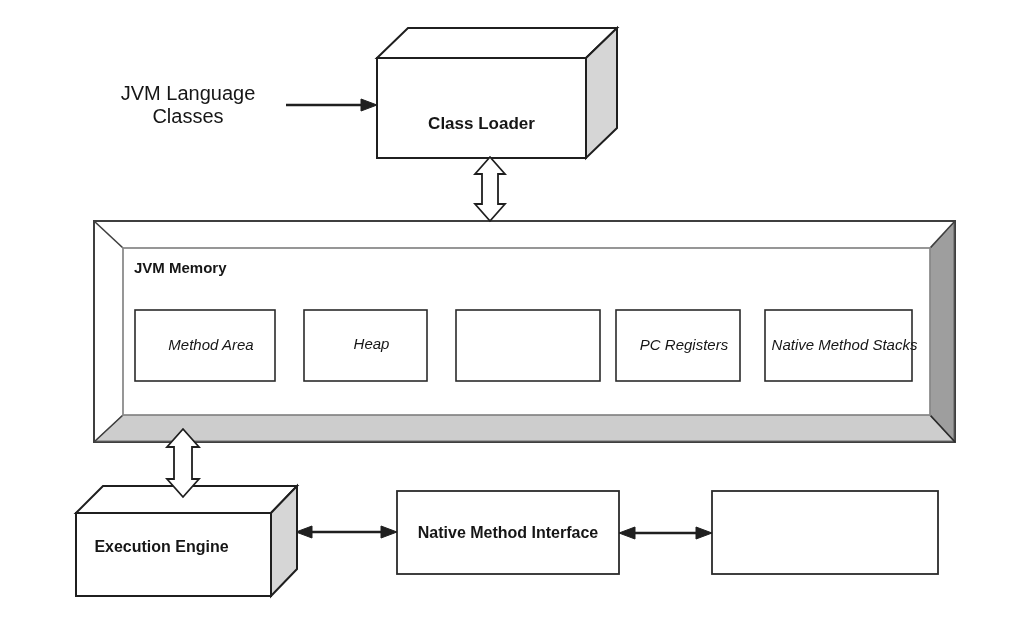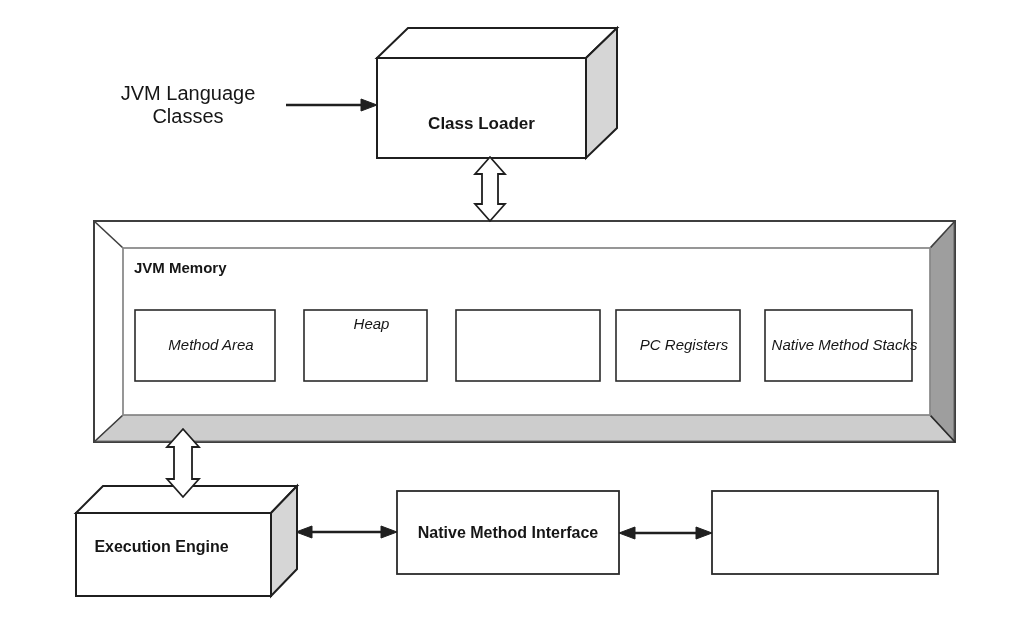--- a/index.html
+++ b/index.html
@@ -85,21 +85,21 @@
     </g>
   </svg>
 
   <div class="lbl lbl-plain" style="left:95px;top:93px;width:186px;height:24px;">JVM Language Classes</div>
 
   <div class="lbl lbl-bold" style="left:377px;top:58px;width:209px;height:76px;margin-top:28px;">Class Loader</div>
 
   <div class="lbl lbl-frame-title" style="left:134px;top:256px;width:200px;height:22px;">JVM Memory</div>
 
   <div class="lbl lbl-italic" style="left:135px;top:310px;width:140px;height:71px;">Method Area</div>
-  <div class="lbl lbl-italic" style="left:304px;top:292px;width:123px;height:65px;">Heap</div>
+  <div class="lbl lbl-italic" style="left:304px;top:312px;width:123px;height:65px;">Heap</div>
   <div class="lbl lbl-italic" style="left:616px;top:310px;width:124px;height:71px;">PC Registers</div>
   <div class="lbl lbl-italic" style="left:765px;top:310px;width:147px;height:71px;">Native Method Stacks</div>
 
   <div class="lbl lbl-bold-md" style="left:76px;top:513px;width:171px;height:68px;">Execution Engine</div>
 
   <div class="lbl lbl-bold-md" style="left:397px;top:491px;width:222px;height:83px;">Native Method Interface</div>
 
 
 </div>
 

